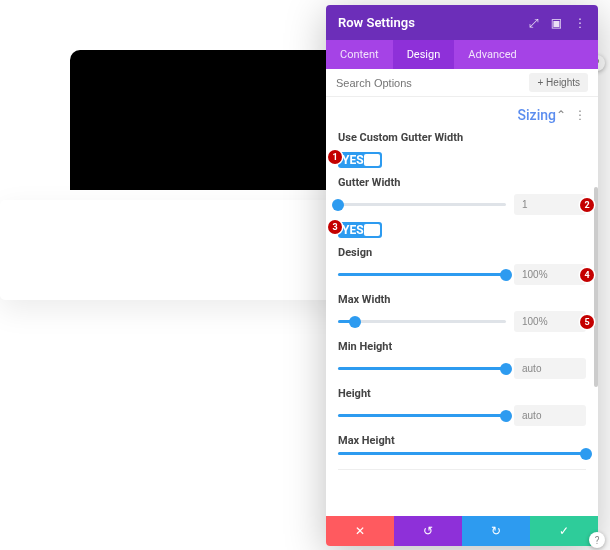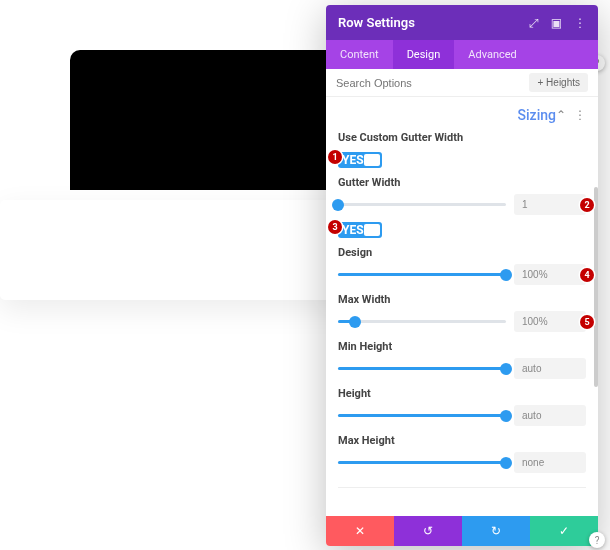--- a/index.html
+++ b/index.html
@@ -326,21 +326,20 @@
       </div>
       <input class="value-box" value="auto" style="">
     </div>
 
     <div class="field-label">Max Height</div>
     <div class="slider-row">
       <div class="slider-track">
         <div class="slider-fill" style="width:100%"></div>
         <div class="slider-thumb" style="left:100%"></div>
       </div>
-      <input class="value-box" value="none" style="">
     </div>
 
     <div style="height:10px"></div>
     <div class="collapsed">
       
       
     </div>
 
   </div>
 

